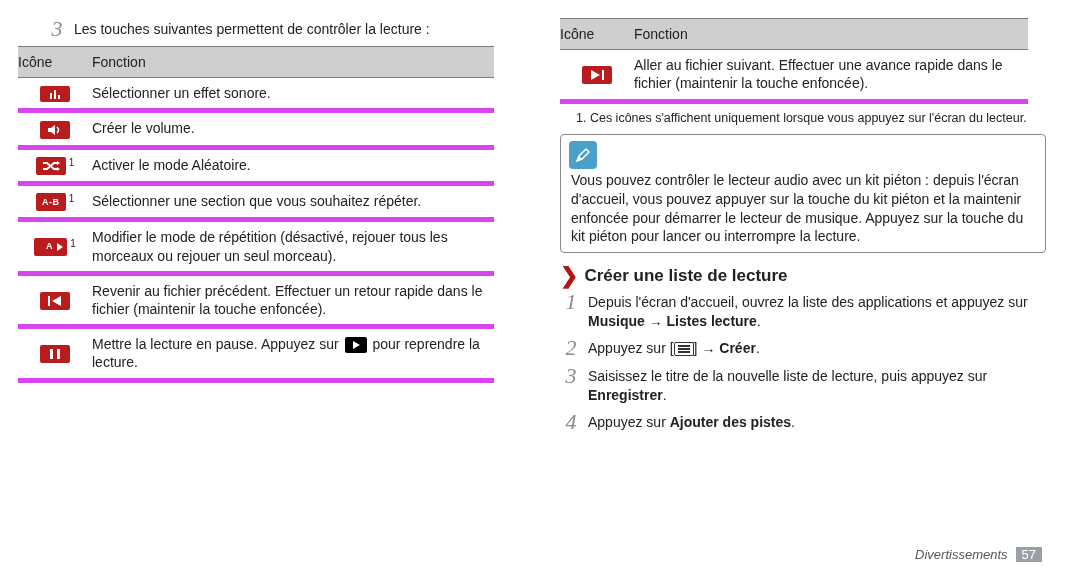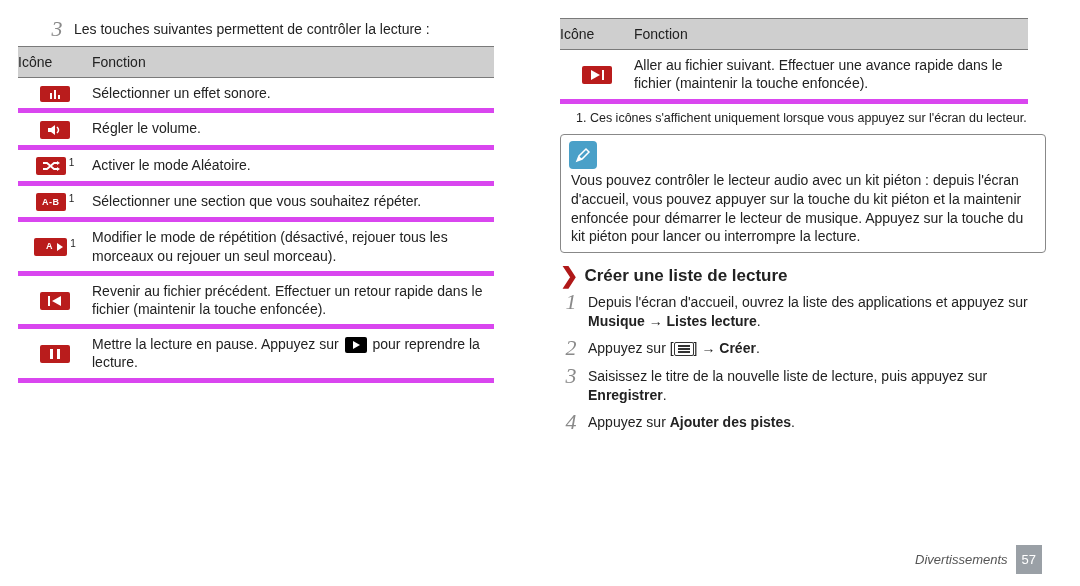--- a/index.html
+++ b/index.html
@@ -139,34 +139,33 @@
     line-height:1;
   }
   .hdr h2 {
     margin: 0;
     font-size: 17px;
     font-weight: bold;
     color: #222;
   }
   .footer {
     position: absolute;
-    bottom: 4px;
+    bottom: 16px;
     right: 10px;
     display:flex;
-    align-items:center;
     font-size: 13px;
     font-style: italic;
     color: #555;
   }
   .footer .pagenum {
     font-style: normal;
     display:inline-block;
     background:#9aa0a6;
     color:#fff;
-    padding:7px 6px;
+    padding:0 6px;
     margin-left:8px;
     font-size:13px;
   }
   .menu-ic {
     display:inline-block;
     width:18px; height:12px;
     border:1px solid #333;
     border-radius:2px;
     vertical-align: middle;
     position:relative;
@@ -224,21 +223,21 @@
         </tr>
         <tr>
           <td class="icon-cell">
             <span class="ic">
               <svg width="16" height="12" viewBox="0 0 16 12">
                     <polygon points="1,4 4,4 8,1 8,11 4,8 1,8" fill="#fff"></polygon>
                     <path d="M10 3 Q13 6 10 9" stroke="#fff" stroke-width="1.5" fill="none"></path>
                   </svg>
             </span>
           </td>
-          <td>Régler le volume.</td>
+          <td>Créer le volume.</td>
         </tr>
         <tr>
           <td class="icon-cell">
             <span class="ic">
               <svg width="18" height="12" viewBox="0 0 18 12">
                     <path d="M1 3 L5 3 L12 9 L15 9" stroke="#fff" stroke-width="1.8" fill="none"></path>
                     <path d="M1 9 L5 9 L12 3 L15 3" stroke="#fff" stroke-width="1.8" fill="none"></path>
                     <polygon points="15,1 18,3 15,5" fill="#fff"></polygon>
                     <polygon points="15,7 18,9 15,11" fill="#fff"></polygon>
                   </svg>

